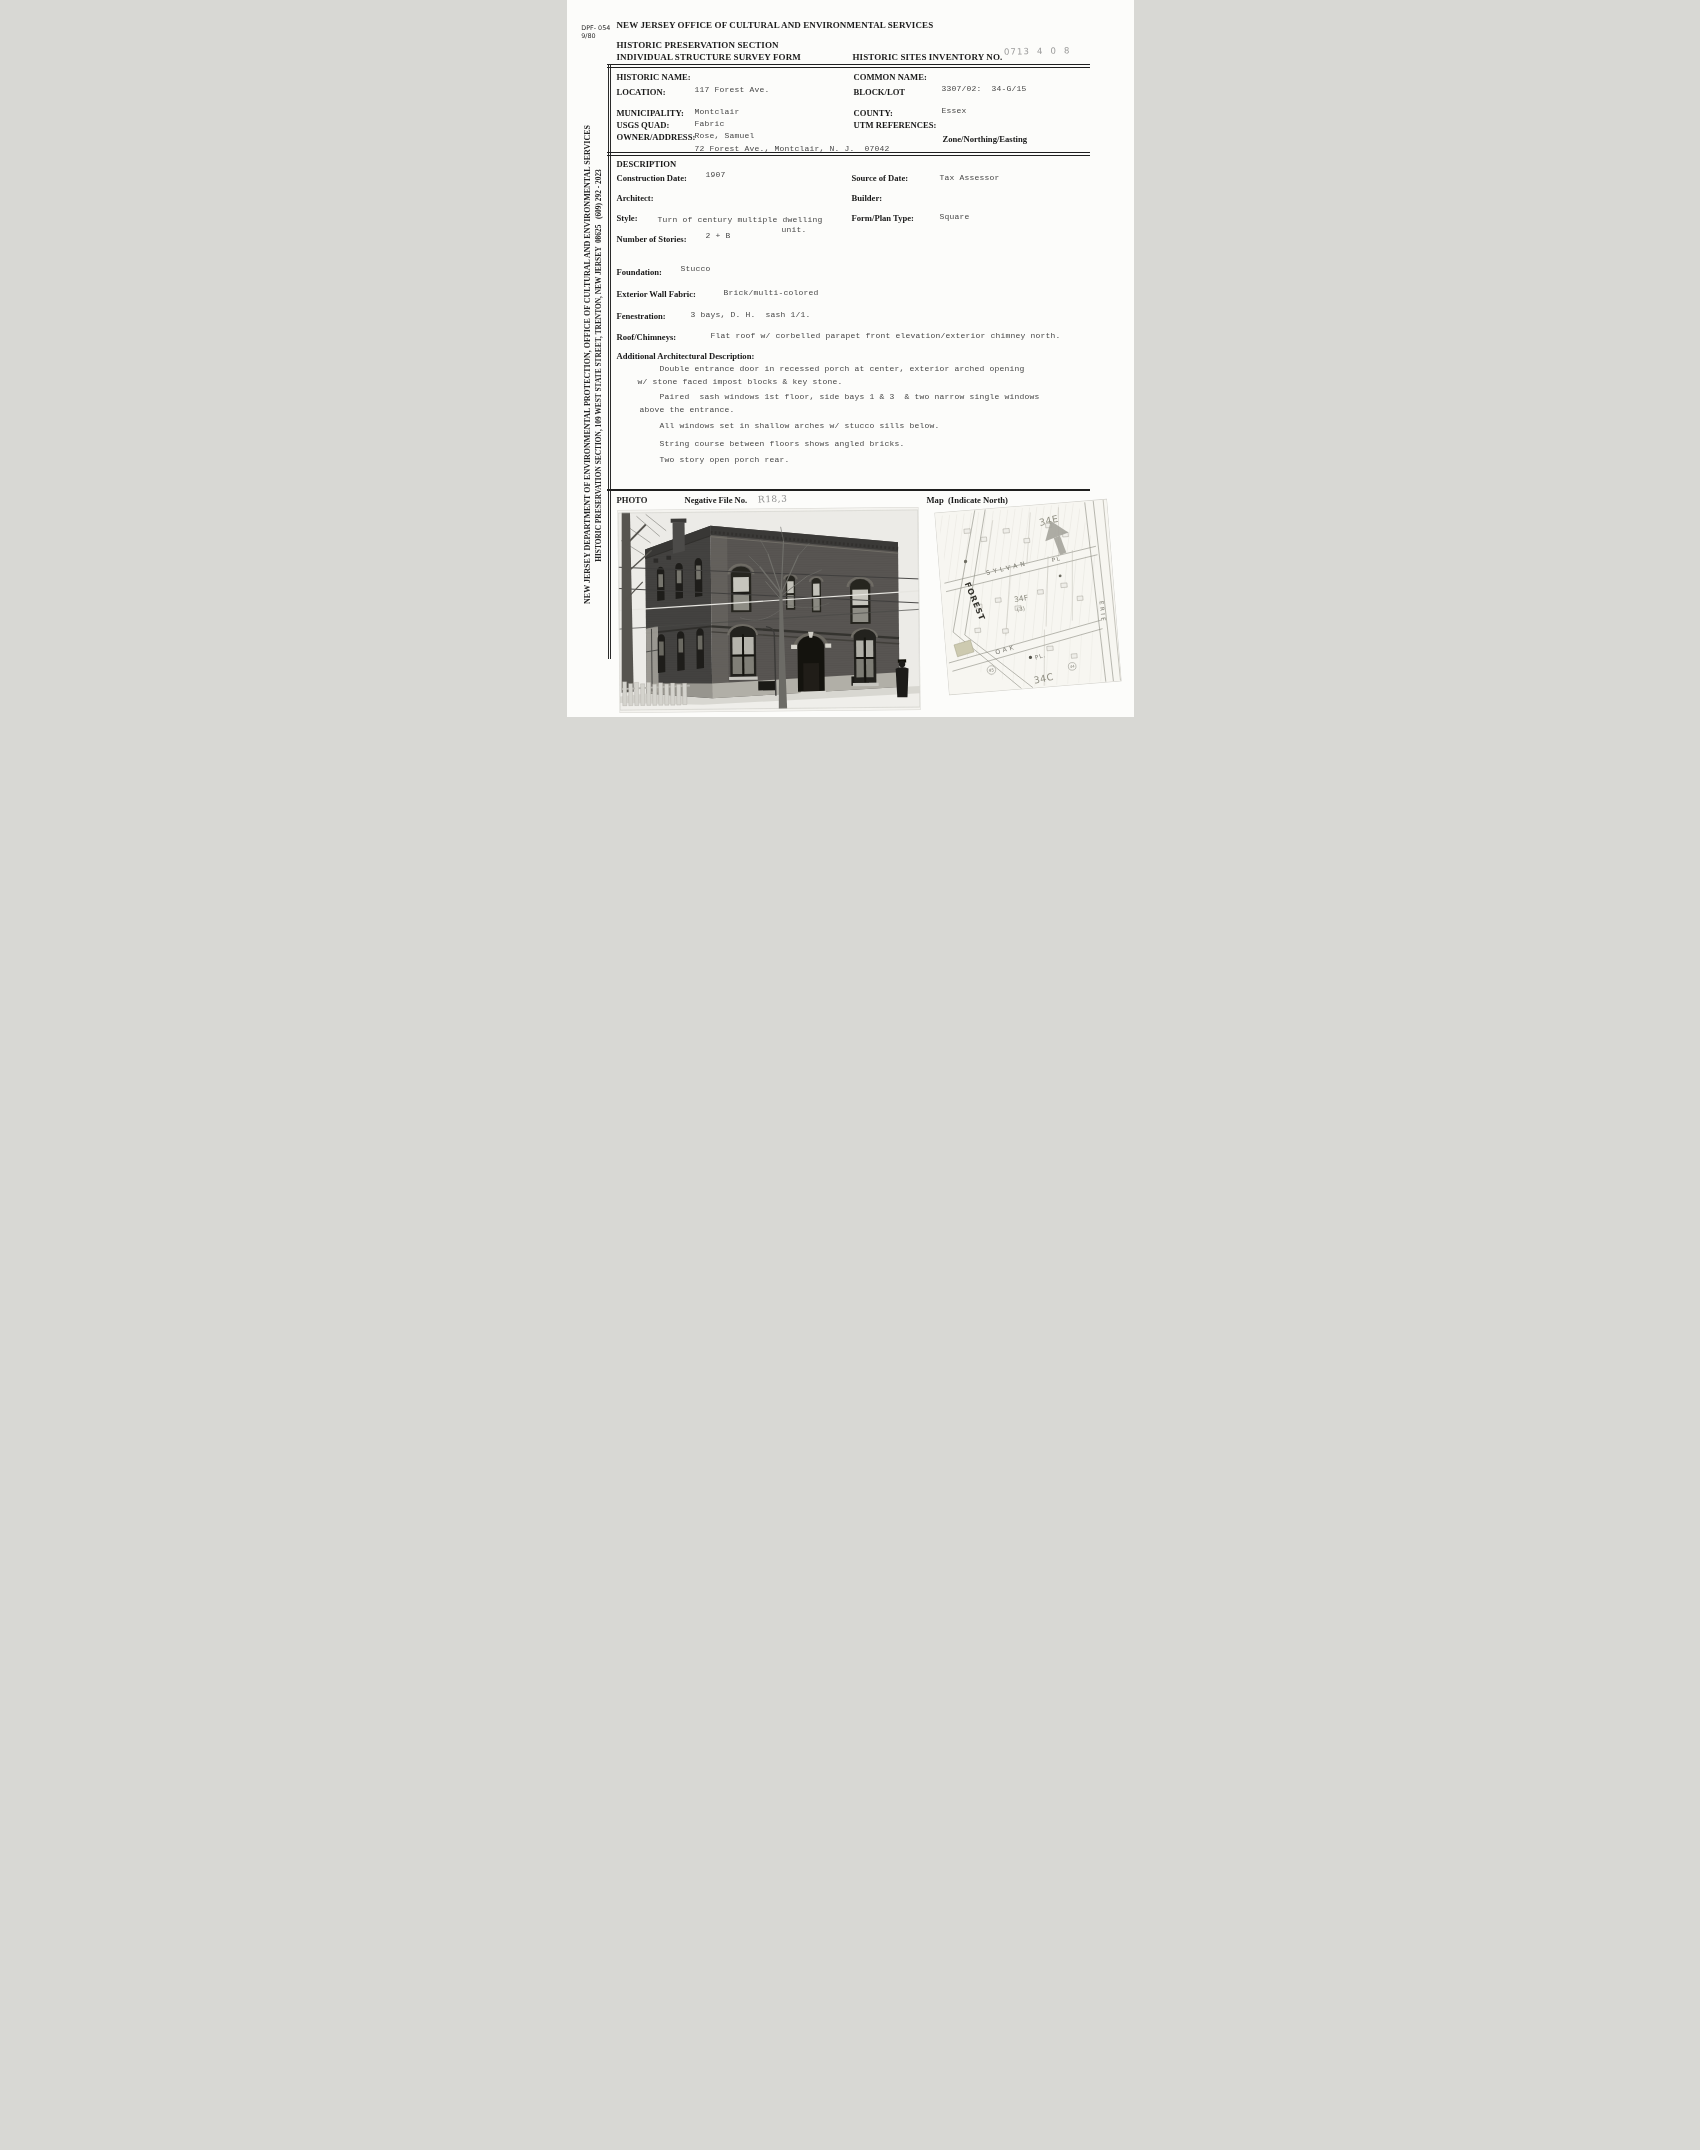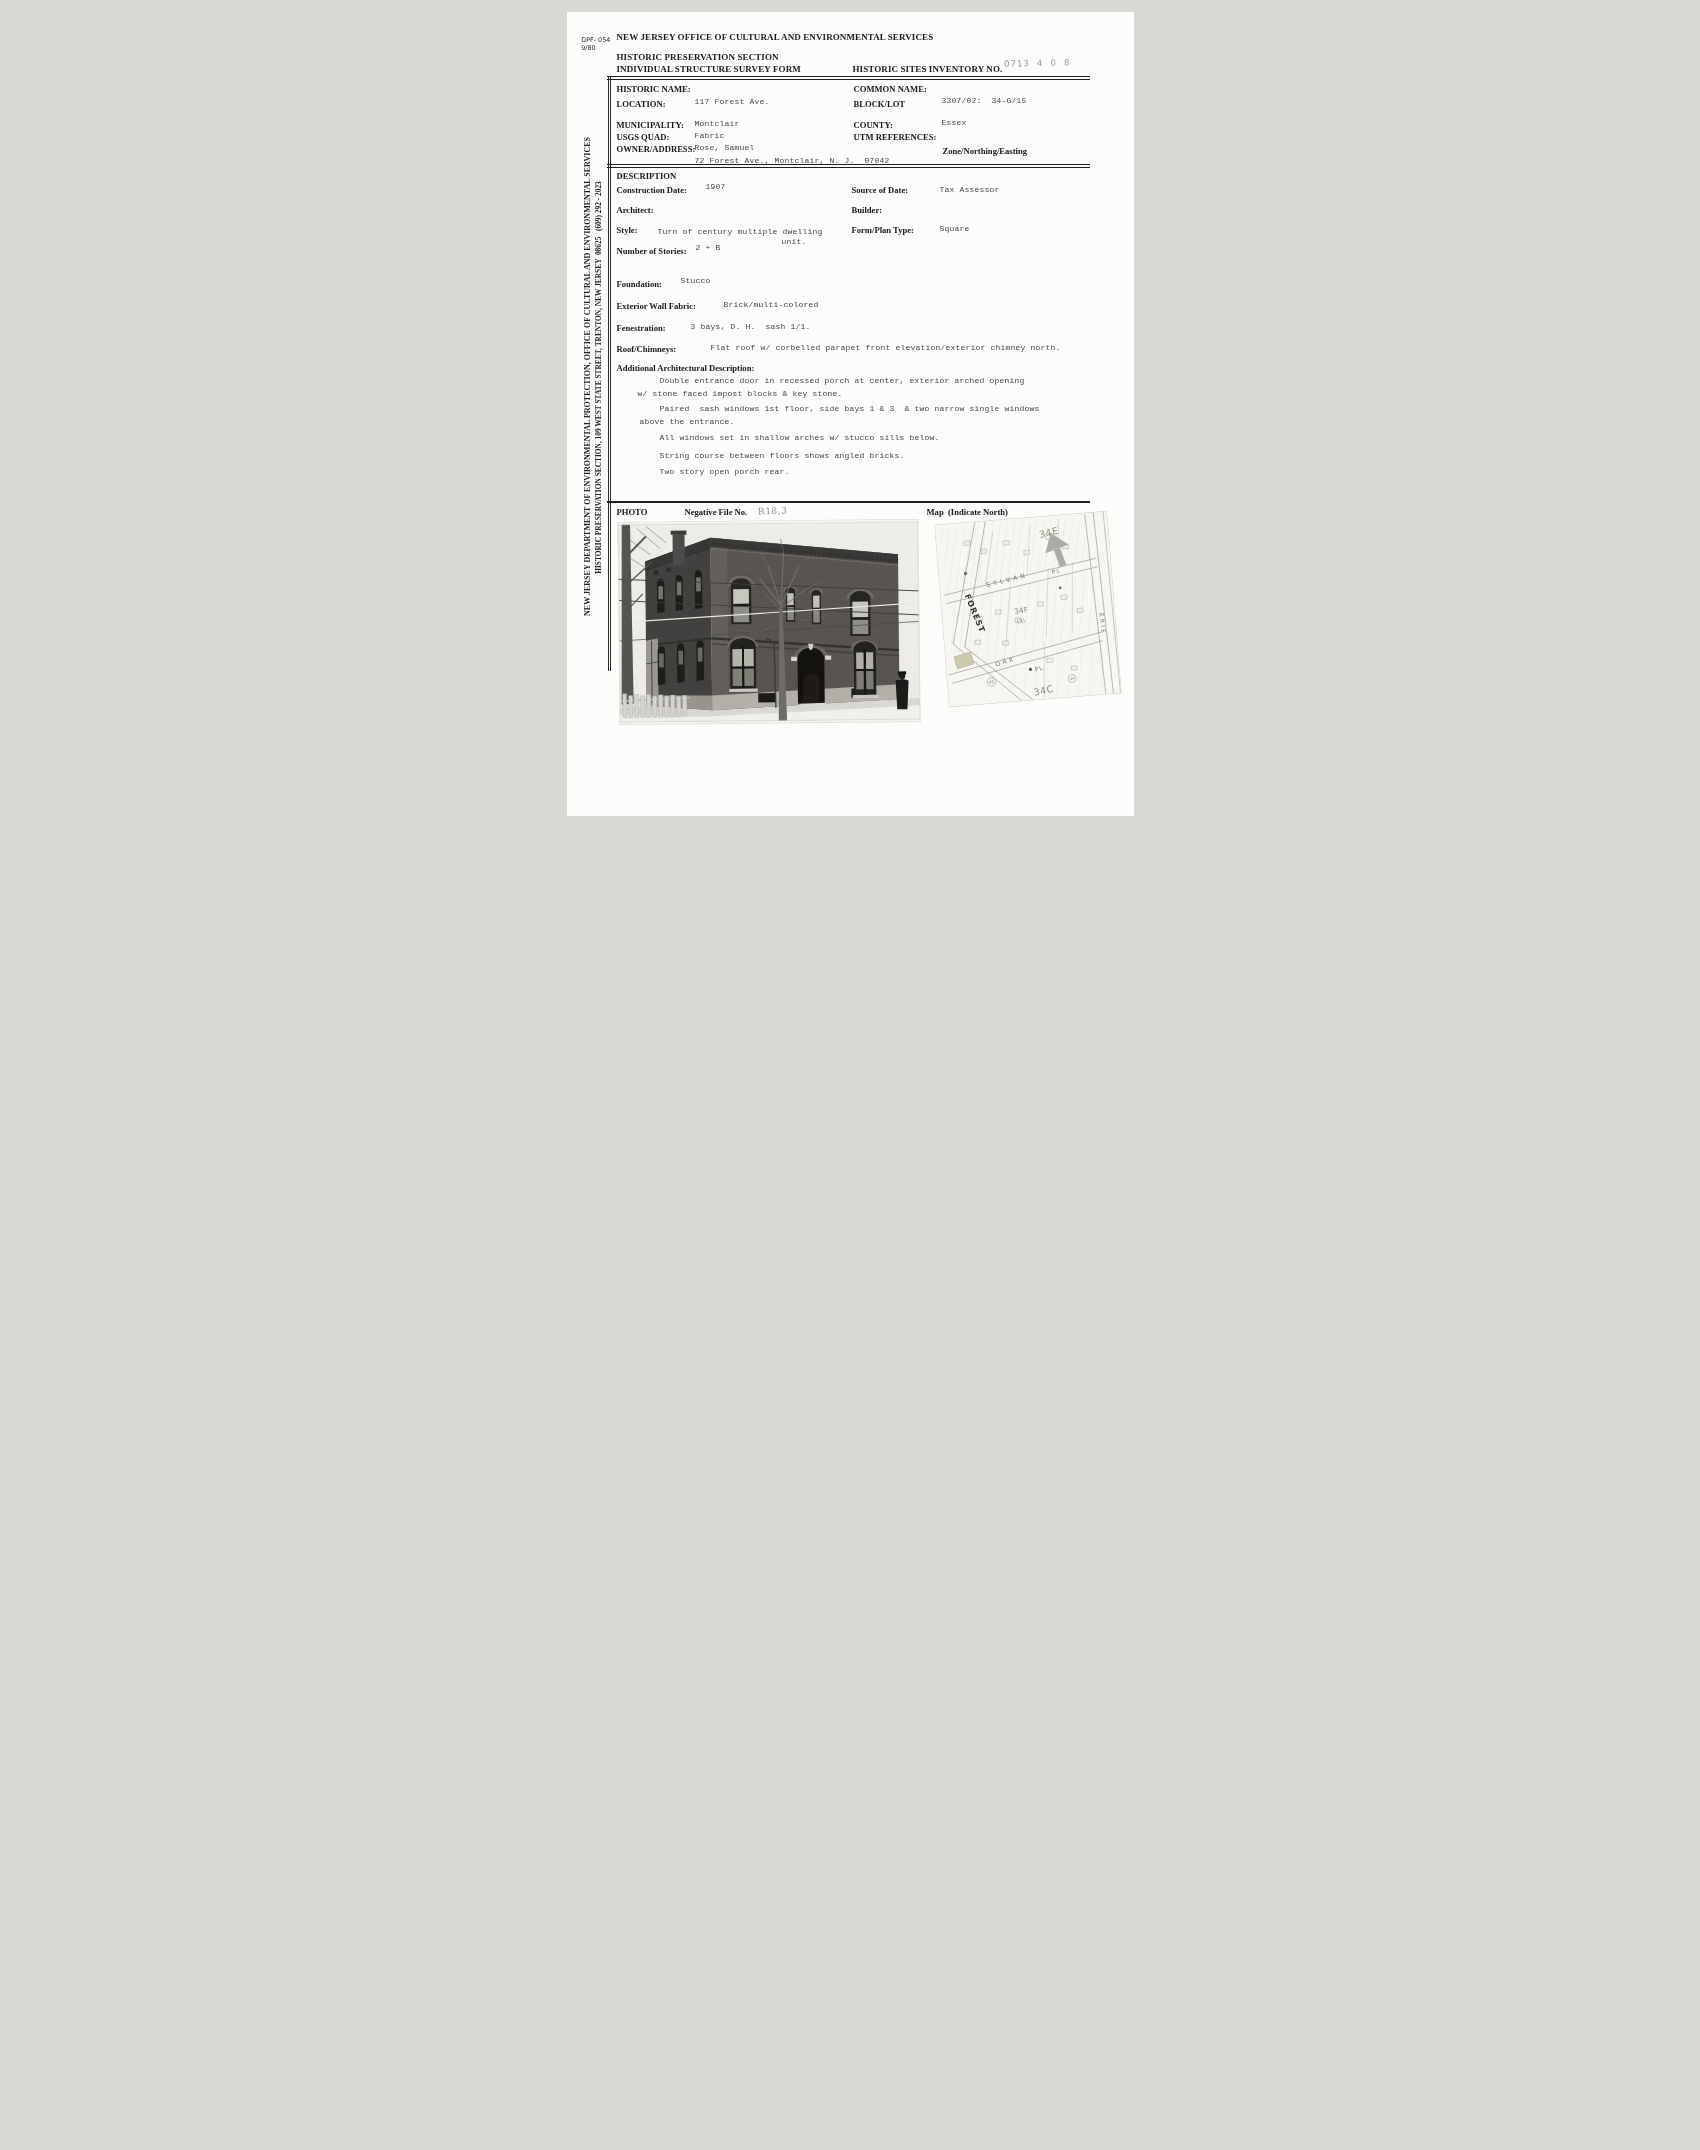--- a/index.html
+++ b/index.html
@@ -1,17 +1,17 @@
 <!DOCTYPE html>
 <html style="font-size:7.6px"><head>
 <meta charset="utf-8">
 <style>
   html,body{margin:0;padding:0;background:#d8d8d4;}
   .page{
-    position:relative; width:567px; height:804px; margin:12px auto;
+    position:relative; width:567px; height:717px; margin:0 auto;
     background:#fcfcfa; overflow:hidden;
     font-family:"Liberation Serif","DejaVu Serif",serif; color:#1c1c1c;
   }
   .abs{position:absolute;}
   .lbl{font-family:"Liberation Serif","DejaVu Serif",serif;font-weight:600;font-size:8.6px;color:#181818;white-space:pre;}
   .typed{font-family:"Liberation Mono","DejaVu Sans Mono",monospace;font-size:8px;color:#474747;white-space:pre;letter-spacing:0.2px;}
   .hdr{font-weight:600;font-size:9px;letter-spacing:0.1px;white-space:pre;}
   .formcode{font-family:"DejaVu Sans","Liberation Sans",sans-serif;font-size:6.4px;color:#2c2c2c;line-height:7.6px;white-space:pre;}
   .stamp{font-family:"DejaVu Sans","Liberation Sans",sans-serif;font-size:8.6px;color:#9b9b9b;letter-spacing:1px;word-spacing:3.3px;transform:rotate(-1.2deg);}
   .hand{font-family:"DejaVu Serif","Liberation Serif",serif;font-size:9px;color:#8f8f8f;transform:rotate(-2deg);letter-spacing:0.5px;white-space:pre;}
@@ -71,21 +71,21 @@
   <div class="abs lbl" style="left:50px;top:193px;">Architect:</div>
   <div class="abs lbl" style="left:285px;top:193px;">Builder:</div>
 
   <div class="abs lbl" style="left:50px;top:213px;">Style:</div>
   <div class="abs typed" style="left:91px;top:215px;">Turn of century multiple dwelling</div>
   <div class="abs typed" style="left:215px;top:225px;">unit.</div>
   <div class="abs lbl" style="left:285px;top:213px;">Form/Plan Type:</div>
   <div class="abs typed" style="left:373px;top:212px;">Square</div>
 
   <div class="abs lbl" style="left:50px;top:234px;">Number of Stories:</div>
-  <div class="abs typed" style="left:129px;top:231px;">2 + B</div>
+  <div class="abs typed" style="left:139px;top:231px;">2 + B</div>
 
   <div class="abs lbl" style="left:50px;top:267px;">Foundation:</div>
   <div class="abs typed" style="left:114px;top:264px;">Stucco</div>
 
   <div class="abs lbl" style="left:50px;top:289px;">Exterior Wall Fabric:</div>
   <div class="abs typed" style="left:157px;top:288px;">Brick/multi-colored</div>
 
   <div class="abs lbl" style="left:50px;top:311px;">Fenestration:</div>
   <div class="abs typed" style="left:124px;top:310px;">3 bays, D. H.  sash 1/1.</div>
 

